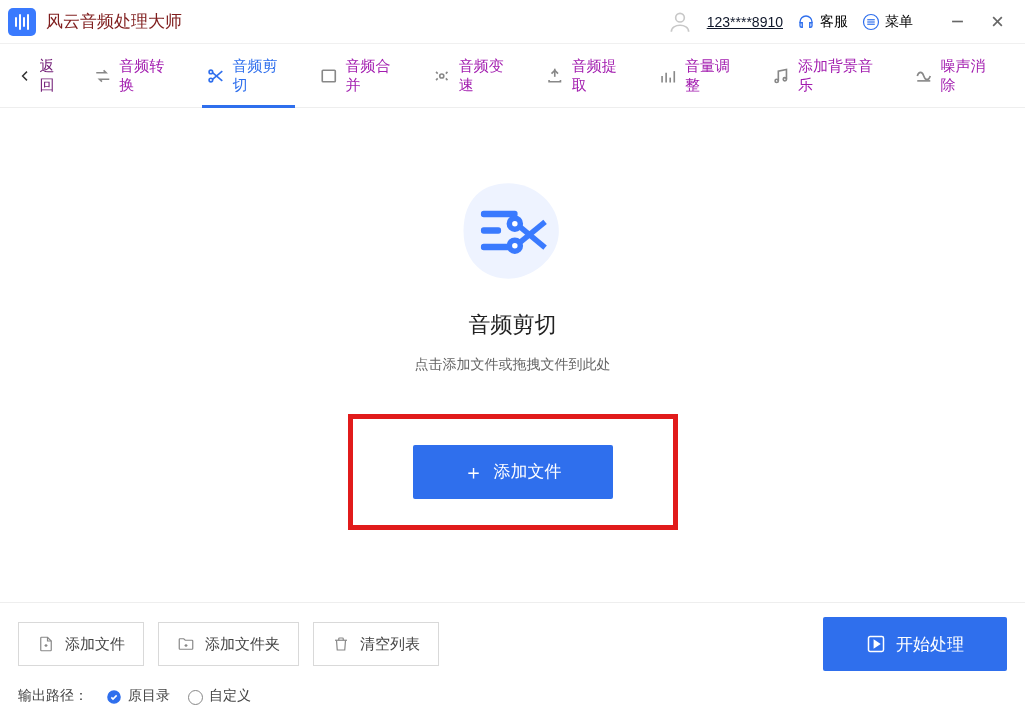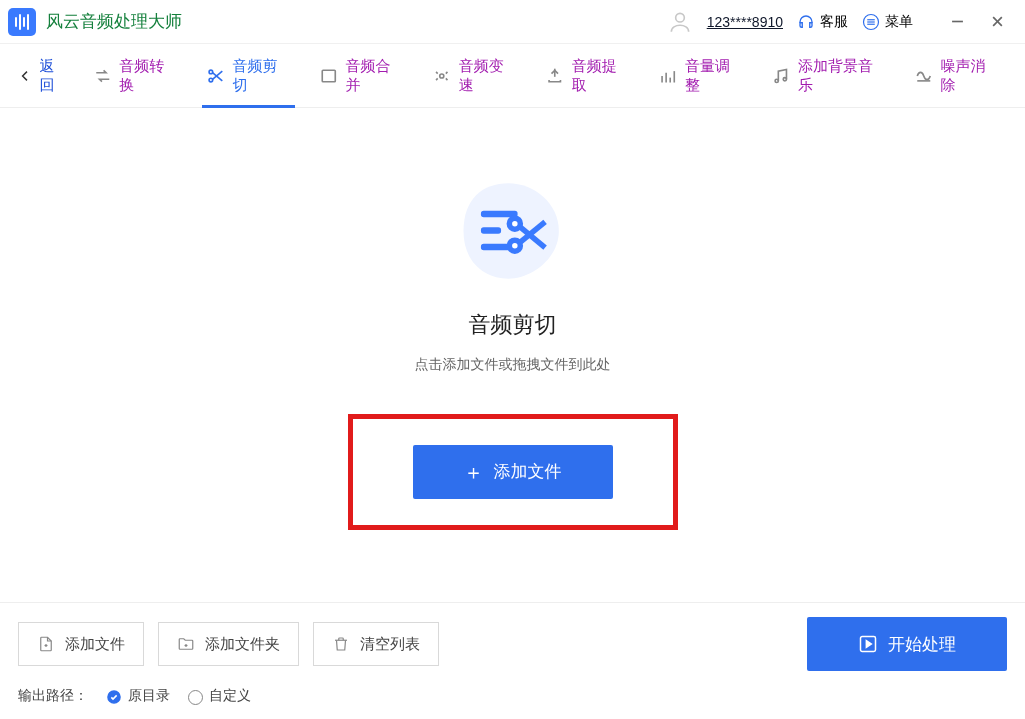--- a/index.html
+++ b/index.html
@@ -27,41 +27,41 @@
     border-radius: 5px;
     display: flex; align-items: center; justify-content: center;
     margin-right: 10px;
   }
   .logo-bars { display:flex; gap:2px; align-items:center; }
   .logo-bars span { width:2px; background:#fff; border-radius:1px; }
   .logo-bars span:nth-child(1){height:10px}
   .logo-bars span:nth-child(2){height:16px}
   .logo-bars span:nth-child(3){height:10px}
   .logo-bars span:nth-child(4){height:16px}
-  .app-title { font-size: 17px; color:#15803d; flex:0 0 auto;font-family:Liberation Serif, serif; }
+  .app-title { font-size: 17px; color:#7f1d1d; flex:0 0 auto;font-family:Liberation Serif, serif; }
   .title-spacer { flex:1; }
   .user-area { display:flex; align-items:center; gap:14px; padding-right:6px;}
   .avatar-icon { width:26px; height:26px; }
   .username { color:#0f172a; text-decoration: underline; font-size:14px; cursor:pointer;}
   .svc, .menu-item { display:flex; align-items:center; gap:5px; color:#000000; cursor:pointer; font-size:14px;}
   .svc svg, .menu-item svg { width:18px; height:18px; }
   .win-btns { display:flex; gap:0; margin-left:10px;}
   .win-btn { width:40px; height:40px; display:flex; align-items:center; justify-content:center; color:#666; cursor:pointer;}
   .win-btn svg { width:13px; height:13px; }
 
   
   .toolbar {
     height: 64px;
     display:flex;
     align-items:center;
     padding: 0 16px;
     gap: 8px;
     border-bottom: 1px solid #eee;
   }
-  .back-btn { display:flex; align-items:center; gap:6px; cursor:pointer; color:#1d4ed8; margin-right:6px; font-size:15px;}
+  .back-btn { display:flex; align-items:center; gap:6px; cursor:pointer; color:#701a75; margin-right:6px; font-size:15px;}
   .tab {
     display:flex; align-items:center; gap:7px;
     padding: 0 10px;
     height:64px;
     color:#a21caf; cursor:pointer;
     font-size:15px;
     position:relative;
   }
   .tab svg { width:20px; height:20px; }
   .tab.active { color:#2f6fed; }
@@ -100,21 +100,21 @@
   .bottom-row1 { display:flex; align-items:center; gap:14px; margin-bottom:16px;}
   .ghost-btn {
     height:44px; padding:0 18px;
     border:1px solid #d9d9d9; background:#fff;
     display:flex; align-items:center; gap:10px;
     color:#444; font-size:15px; cursor:pointer;
   }
   .ghost-btn svg { width:18px; height:18px; color:#888;}
   .primary-btn {
     margin-left:auto;
-    height:54px; width:200px;
+    height:54px; width:184px;
     background:#2f6fed; color:#fff; border:none;
     display:flex; align-items:center; justify-content:center; gap:10px;
     font-size:17px; cursor:pointer; border-radius:2px;
   }
   .primary-btn svg { width:20px; height:20px;}
   .bottom-row2 { display:flex; align-items:center; gap:18px; font-size:14px; color:#444;}
   .radio-opt { display:flex; align-items:flex-end; gap:6px; cursor:pointer;}
   .radio { width:15px; height:15px; border-radius:50%; border:1.5px solid #888; display:inline-flex; align-items:center; justify-content:center;}
   .checkmark { color:#2f6fed; }
 </style>

